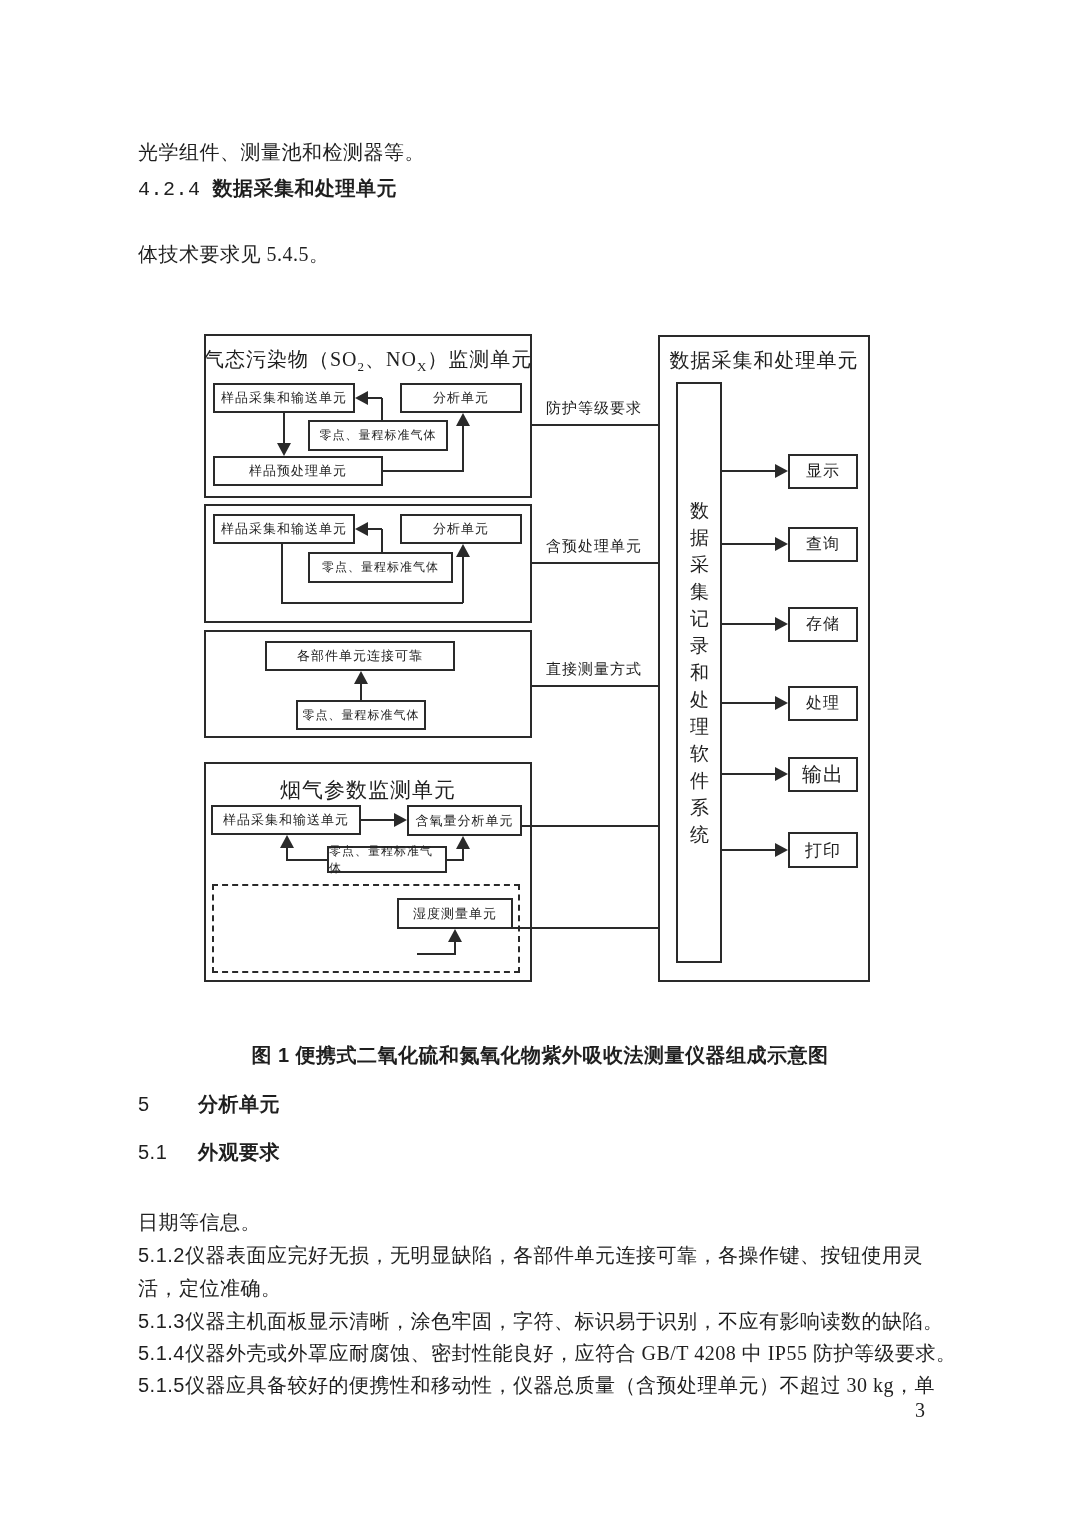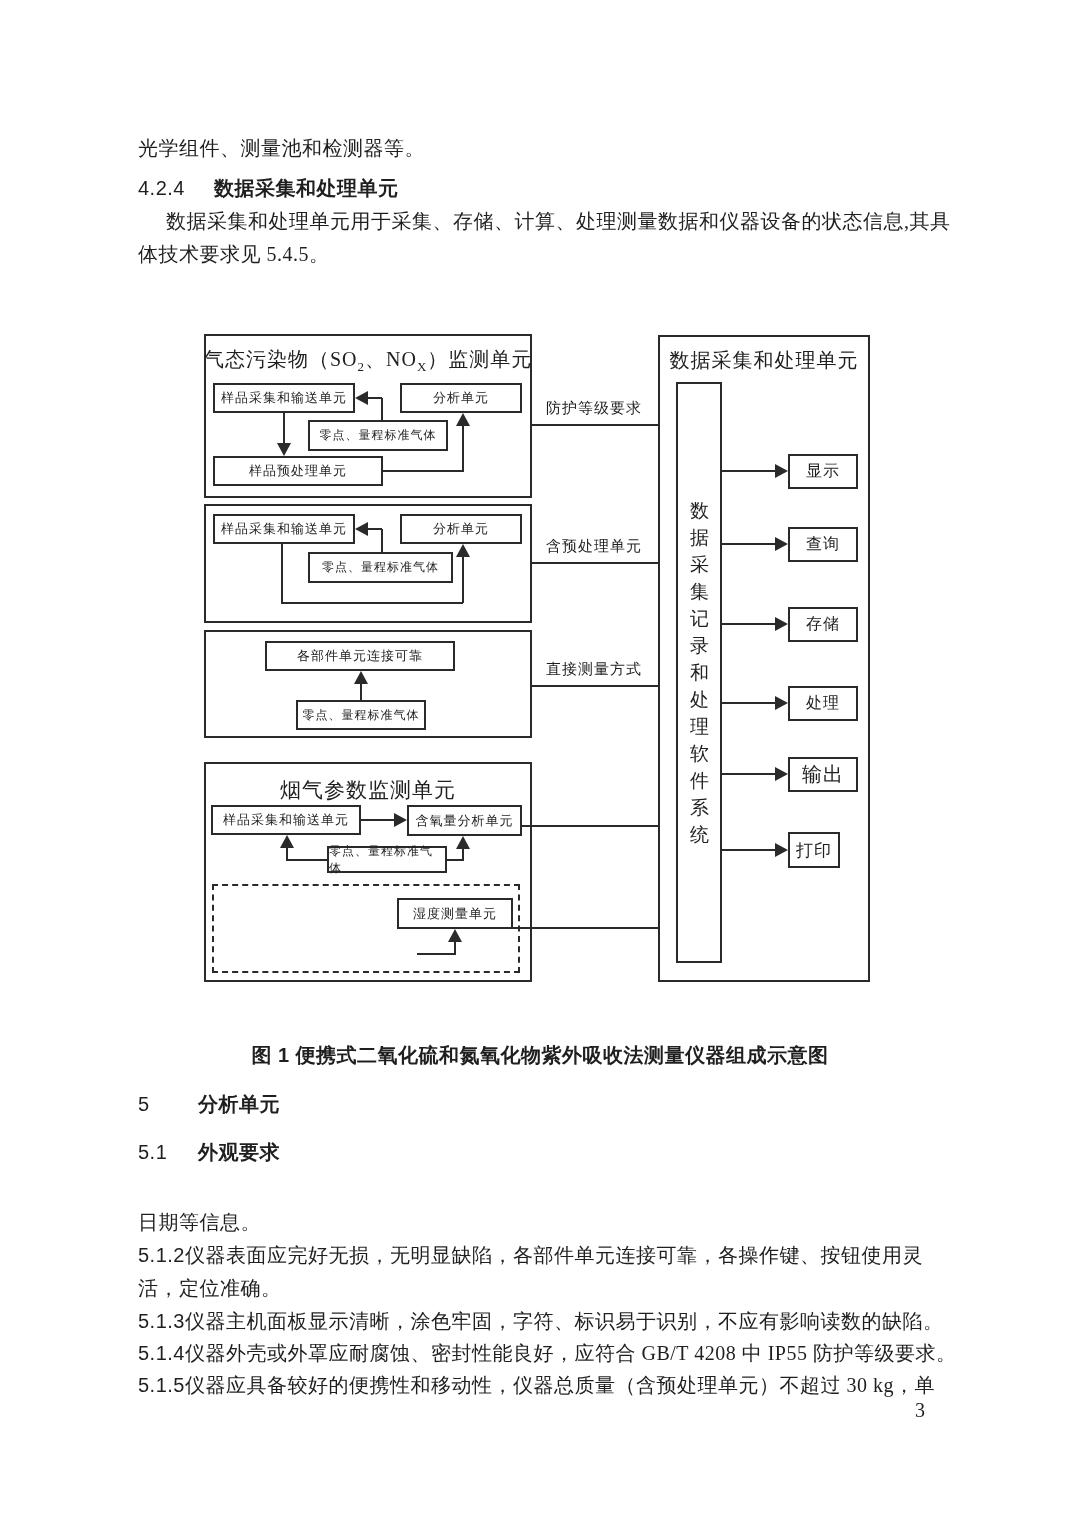--- a/index.html
+++ b/index.html
@@ -3,21 +3,21 @@
 <meta charset="utf-8">
 <style>
   html,body{margin:0;padding:0;background:#ffffff;}
   .page{position:relative;width:1080px;height:1527px;background:#ffffff;overflow:hidden;
         font-family:"Liberation Serif","DejaVu Serif",serif;color:#1f1f1f;}
   .tl{position:absolute;font-size:20px;line-height:1.2;white-space:nowrap;letter-spacing:0.5px;}
   .sans{font-family:"Liberation Sans","DejaVu Sans",sans-serif;}
   .bold{font-weight:700;}
   .hnum{display:inline-block;min-width:60px;}
   .cnum{display:inline-block;min-width:47px;}
-  .h424num{margin-right:29px;}
+  .h424num{margin-right:12px;font-family:Liberation Mono, monospace;}
   .center{text-align:center;white-space:normal;}
   
   .dbox{position:absolute;border:2px solid #2a2a2a;background:#fff;box-sizing:border-box;
         display:flex;align-items:center;justify-content:center;font-size:13px;letter-spacing:1px;}
   .dashed{border-style:dashed;}
   .dtitle{position:absolute;text-align:center;font-size:20px;letter-spacing:1px;white-space:nowrap;}
   .flabel{position:absolute;font-size:15px;letter-spacing:1px;white-space:nowrap;}
   .hl{position:absolute;height:2px;background:#2a2a2a;}
   .vl{position:absolute;width:2px;background:#2a2a2a;}
   .ar{position:absolute;width:0;height:0;border-style:solid;border-color:transparent;}
@@ -26,25 +26,24 @@
   .ar.u{border-width:0 7px 13px 7px;border-bottom-color:#2a2a2a;}
   .ar.d{border-width:13px 7px 0 7px;border-top-color:#2a2a2a;}
   .sub{font-size:13px;vertical-align:-5px;}
   .vtext{width:20px;font-size:19px;line-height:27px;text-align:right;word-break:break-all;letter-spacing:0;}
 </style>
 </head>
 <body>
 
 <div class="page">
 
-  <div class="tl" style="left:138px;top:136px;">光学组件、测量池和检测器等。</div>
+  <div class="tl" style="left:138px;top:142px;font-family:Liberation Mono, monospace;">光学组件、测量池和检测器等。</div>
   <div class="tl" style="left:138px;top:176px;">
     <span class="sans h424num">4.2.4</span><span class="sans bold">数据采集和处理单元</span>
   </div>
-  <div class="tl" style="left:166px;top:209px;">数据采集和处理单元用于采集、存储、计算、处理测量数据和仪器设备的状态信息,其具</div>
   <div class="tl" style="left:138px;top:242px;">体技术要求见 5.4.5。</div>
 
   <div class="dbox" style="left:204px;top:334px;width:328px;height:164px;"></div>
   <div class="dtitle" style="left:204px;top:346px;width:328px;"><span>气态污染物（SO</span><span class="sub">2</span><span>、NO</span><span class="sub">X</span><span>）监测单元</span></div>
   <div class="dbox" style="left:213px;top:383px;width:142px;height:30px;">
       <span>样品采集和输送单元</span>
     </div>
   <div class="dbox" style="left:400px;top:383px;width:122px;height:30px;">
       <span>分析单元</span>
     </div>
@@ -161,21 +160,21 @@
     </div>
   <div class="hl" style="left:722px;top:702px;width:53px;"></div>
   <div class="ar r" style="left:775px;top:696px;"></div>
 
   <div class="dbox" style="left:788px;top:757px;width:70px;height:35px;font-size:20px;">
       <span>输出</span>
     </div>
   <div class="hl" style="left:722px;top:773px;width:53px;"></div>
   <div class="ar r" style="left:775px;top:767px;"></div>
 
-  <div class="dbox" style="left:788px;top:832px;width:52px;height:36px;font-size:17px;">
+  <div class="dbox" style="left:788px;top:832px;width:70px;height:36px;font-size:17px;">
       <span>打印</span>
     </div>
   <div class="hl" style="left:722px;top:849px;width:53px;"></div>
   <div class="ar r" style="left:775px;top:843px;"></div>
 
   <div class="tl sans bold center" style="left:0px;top:1043px;width:1080px;">图 1 便携式二氧化硫和氮氧化物紫外吸收法测量仪器组成示意图</div>
 
   <div class="tl" style="left:138px;top:1092px;">
     <span class="sans hnum">5</span><span class="sans bold">分析单元</span>
   </div>

